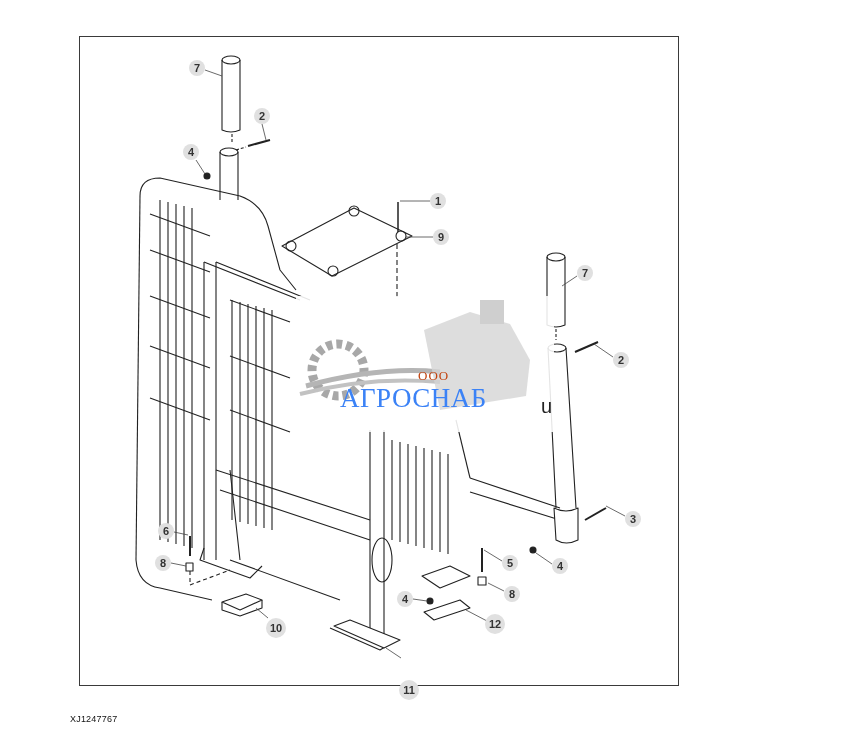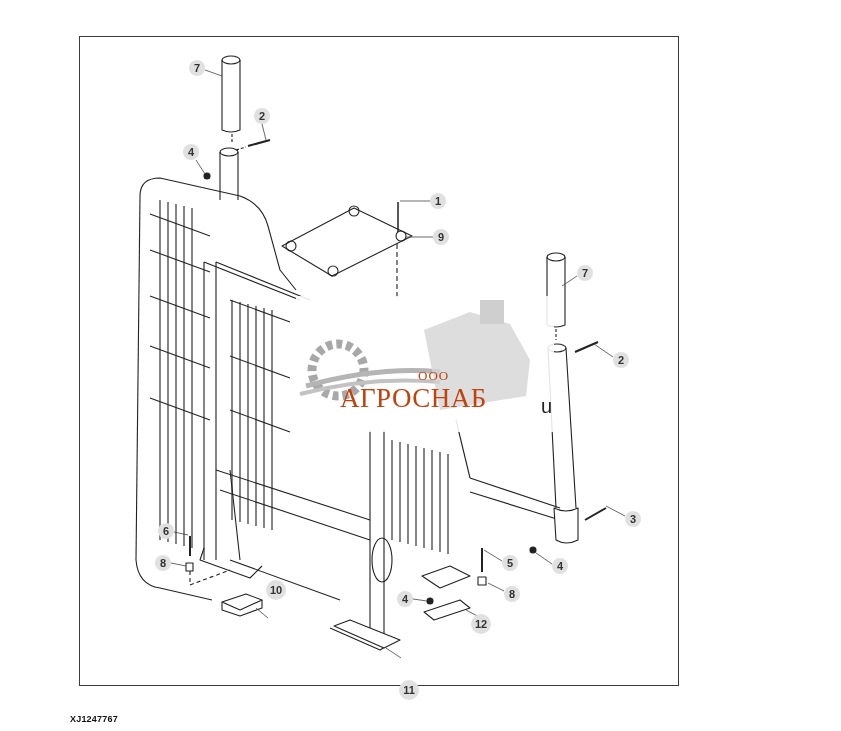--- a/index.html
+++ b/index.html
@@ -1,22 +1,22 @@
 <!DOCTYPE html>
 <html><head>
 <meta charset="utf-8">
 <style>
   html, body { margin:0; padding:0; background:#ffffff; }
   body { width:841px; height:731px; position:relative; overflow:hidden; font-family:"Liberation Sans", sans-serif; }
   .frame { position:absolute; left:79px; top:36px; width:600px; height:650px; border:1.5px solid #3a3a3a; box-sizing:border-box; background:#fff; }
   svg.drawing { position:absolute; left:0; top:0; width:841px; height:731px; }
   .callout { position:absolute; width:16px; height:16px; border-radius:50%; background:#e0e0e0; color:#333; font-size:11px; font-weight:bold; text-align:center; line-height:16px; transform:translate(-8px,-8px); }
-  .figure-id { position:absolute; left:70px; top:714px; font-size:9px; font-weight:bold; color:#111; letter-spacing:0.2px; }
+  .figure-id { position:absolute; left:70px; top:714px; font-size:9px; font-weight:normal; color:#111; letter-spacing:0.2px; }
   .wm-ooo { position:absolute; left:418px; top:368px; font-family:"Liberation Serif", serif; font-size:13px; color:#c2410c; letter-spacing:1px; }
-  .wm-name { position:absolute; left:340px; top:383px; font-family:"Liberation Serif", serif; font-size:27px; color:#c2410c; letter-spacing:0.5px;text-align:right; }
+  .wm-name { position:absolute; left:340px; top:383px; font-family:"Liberation Serif", serif; font-size:27px; color:#3b82f6; letter-spacing:0.5px;text-align:right; }
   .wm-u { position:absolute; left:541px; top:395px; font-size:20px; color:#222; }
 </style>
 </head>
 <body>
 
 <div class="frame"></div>
 
 <svg class="drawing" viewBox="0 0 841 731" xmlns="http://www.w3.org/2000/svg">
   <g fill="none" stroke="#222" stroke-width="1.1" stroke-linejoin="round">
 
@@ -137,18 +137,18 @@
     <div class="callout" style="left: 441px; top: 237px;">9</div>
     <div class="callout" style="left: 585px; top: 273px;">7</div>
     <div class="callout" style="left: 621px; top: 360px;">2</div>
     <div class="callout" style="left: 633px; top: 519px;">3</div>
     <div class="callout" style="left: 166px; top: 531px;">6</div>
     <div class="callout" style="left: 510px; top: 563px;">5</div>
     <div class="callout" style="left: 163px; top: 563px;">8</div>
     <div class="callout" style="left: 560px; top: 566px;">4</div>
     <div class="callout" style="left: 512px; top: 594px;">8</div>
     <div class="callout" style="left: 405px; top: 599px;">4</div>
-    <div class="callout" style="left: 276px; top: 590px; width: 20px; height: 20px; line-height: 20px; transform: translate(-10px, -10px);">10</div>
-    <div class="callout" style="left: 481px; top: 624px; width: 20px; height: 20px; line-height: 20px; transform: translate(-10px, -10px);">12</div>
+    <div class="callout" style="left: 276px; top: 628px; width: 20px; height: 20px; line-height: 20px; transform: translate(-10px, -10px);">10</div>
+    <div class="callout" style="left: 495px; top: 624px; width: 20px; height: 20px; line-height: 20px; transform: translate(-10px, -10px);">12</div>
     <div class="callout" style="left: 409px; top: 661px; width: 20px; height: 20px; line-height: 20px; transform: translate(-10px, -10px); margin-top: 29px;">11</div>
   </div>
 
 <div class="figure-id">XJ1247767</div>
 
 </body></html>

